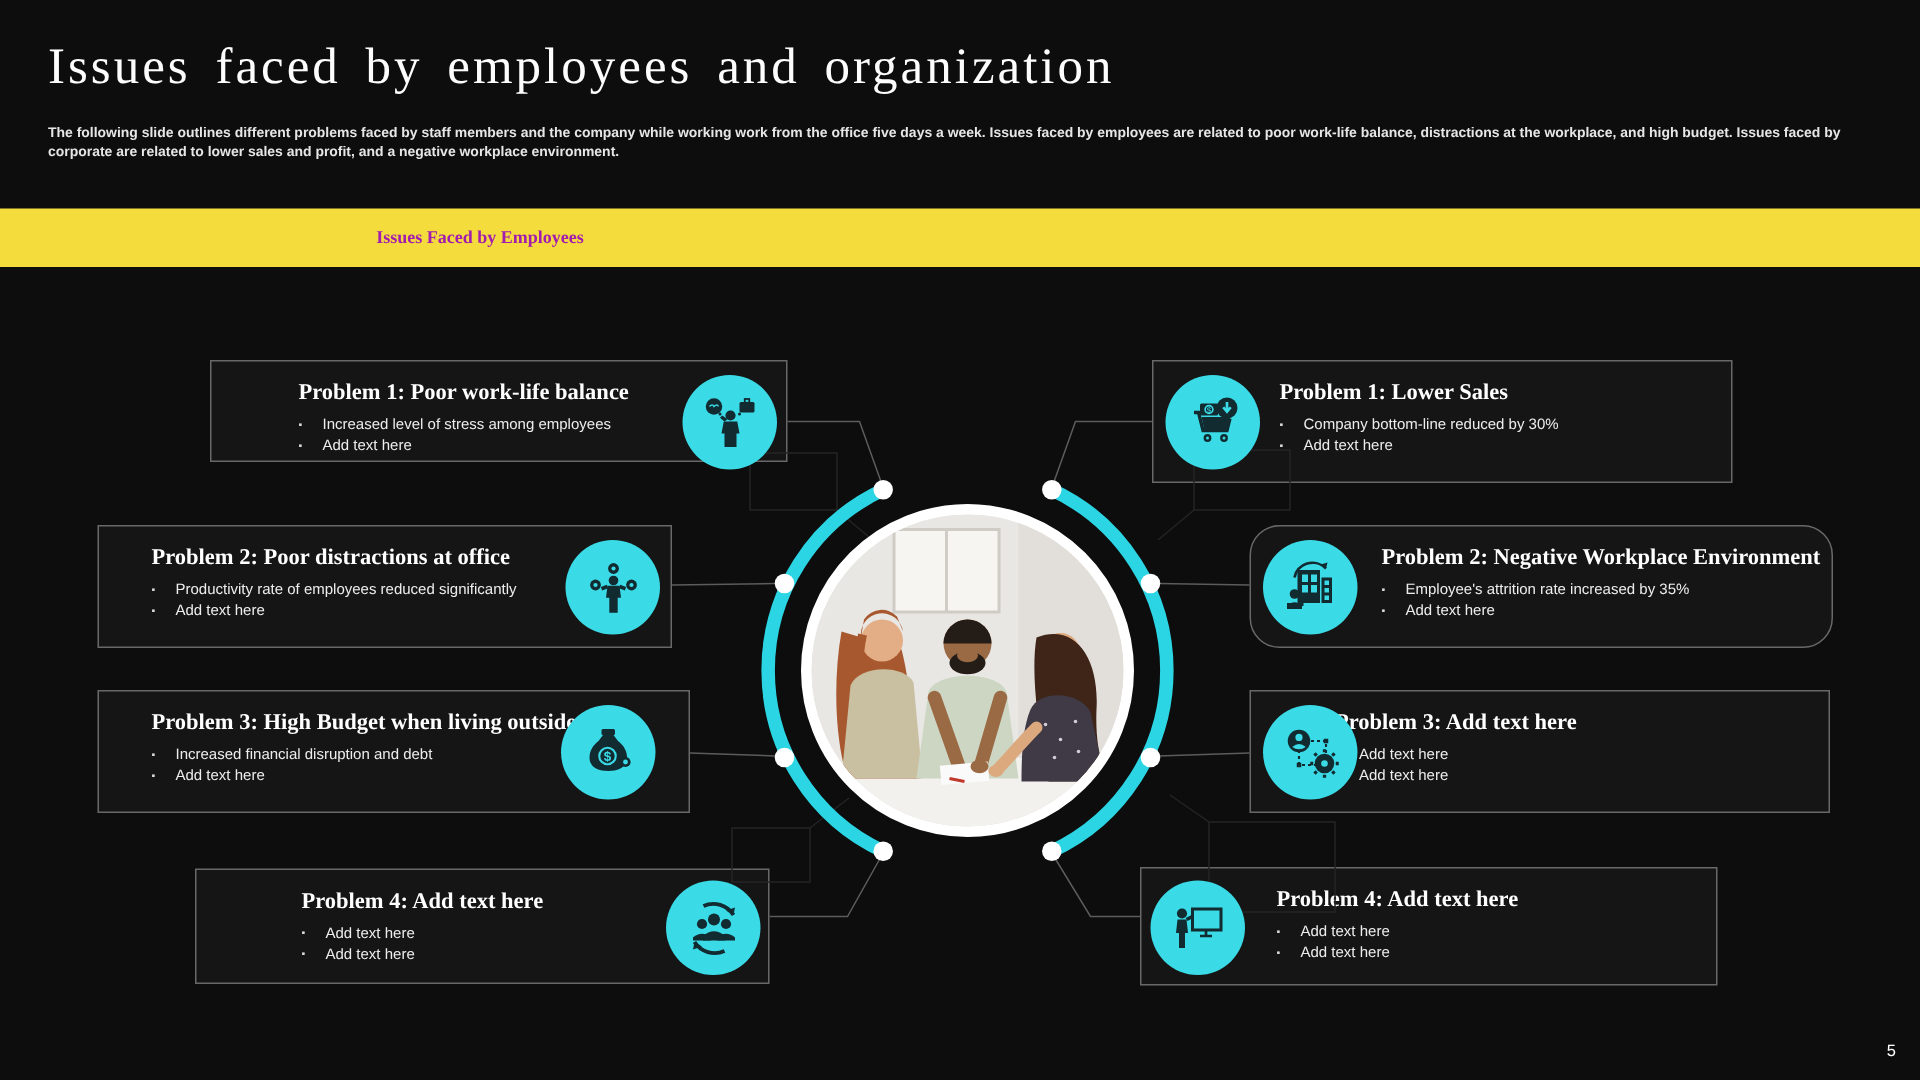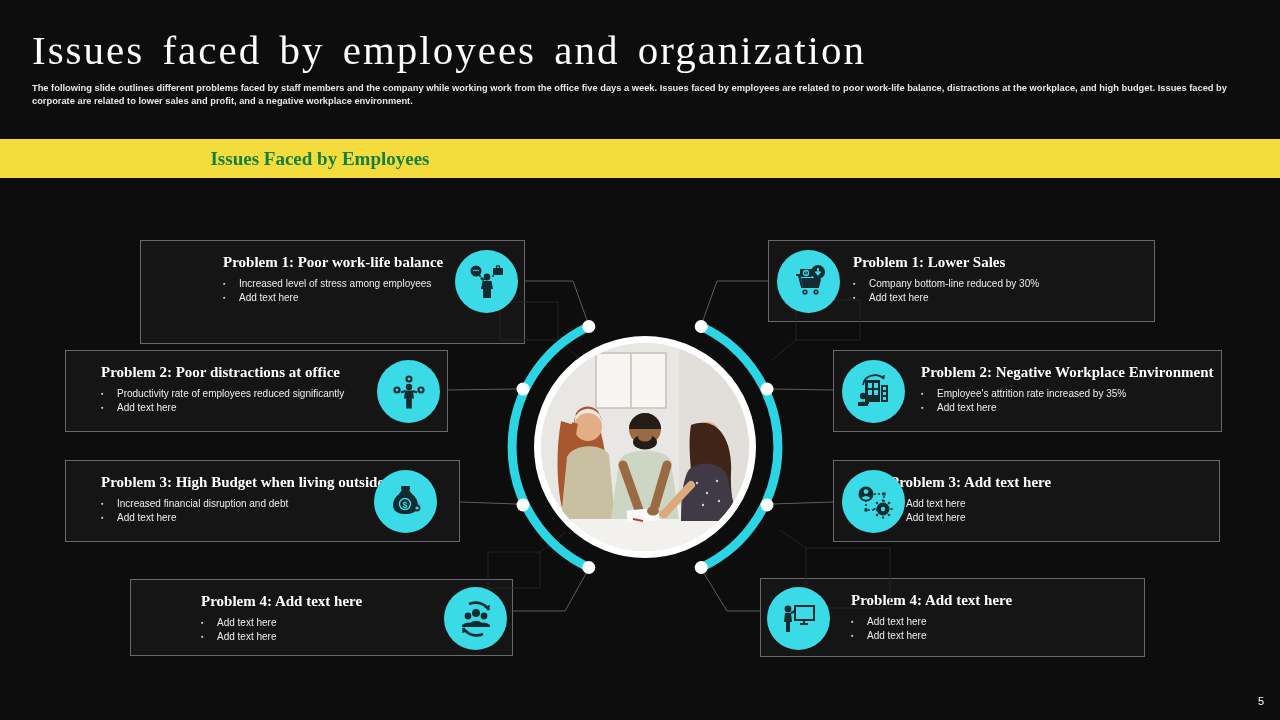--- a/index.html
+++ b/index.html
@@ -1,43 +1,43 @@
 <!DOCTYPE html>
 <html><head>
 <meta charset="utf-8">
 <style>
   html,body{margin:0;padding:0;background:#000;}
   .slide{position:relative;width:1280px;height:720px;background:#0d0d0d;overflow:hidden;
          font-family:"Liberation Sans",sans-serif;color:#fff;}
 
   
   .title{position:absolute;left:32px;top:26px;margin:0;font-family:"Liberation Serif",serif;
-         font-weight:400;font-size:41px;letter-spacing:2px;word-spacing:6px;color:#fdfdfd;}
+         font-weight:400;font-size:34px;letter-spacing:2px;word-spacing:6px;color:#fdfdfd;}
   .desc{position:absolute;left:32px;top:82px;width:1205px;margin:0;font-size:9.3px;
         font-weight:bold;line-height:12.5px;color:#e6e6e6;}
 
   
   .band{position:absolute;left:0;top:139px;width:1280px;height:39px;background:#F5DC3D;display:flex;}
   .band-half{width:50%;display:flex;align-items:center;justify-content:center;
-             font-family:"Liberation Serif",serif;font-weight:700;font-size:19px;color:#15803d;}
+             font-family:"Liberation Serif",serif;font-weight:700;font-size:12px;color:#a21caf;}
 
   
   .card{position:absolute;background:#151515;border:1px solid #686868;box-sizing:border-box;}
   .card-title{margin:0 0 6px 0;font-family:"Liberation Serif",serif;font-weight:700;
               font-size:15px;color:#ffffff;white-space:nowrap;}
   .card ul{list-style:none;margin:0;padding:0;}
   .card li{display:flex;align-items:flex-start;font-size:10px;line-height:13.5px;color:#ededed;}
   .card .bullet{width:16px;flex:0 0 16px;font-size:7px;line-height:13.5px;text-align:left;color:#d9d9d9;}
 
-  .c-l1{left:140px;top:240px;width:385px;height:104px;padding:13px 6px 0 82px;}
+  .c-l1{left:140px;top:240px;width:385px;height:68px;padding:13px 6px 0 58px;}
   .c-l2{left:65px; top:350px;width:383px;height:82px;padding:13px 6px 0 35px;}
   .c-l3{left:65px; top:460px;width:395px;height:82px;padding:13px 6px 0 35px;}
   .c-l4{left:130px;top:579px;width:383px;height:77px;padding:13px 6px 0 70px;}
   .c-r1{left:768px;top:240px;width:387px;height:82px;padding:13px 4px 3px 84px;}
-  .c-r2{left:833px;top:350px;width:389px;height:82px;padding:13px 4px 0 87px;}
+  .c-r2{left:833px;top:350px;width:389px;height:82px;padding:13px 4px 0 87px;border-radius:20px;}
   .c-r3{left:833px;top:460px;width:387px;height:82px;padding:13px 4px 0 56px;}
   .c-r4{left:760px;top:578px;width:385px;height:79px;padding:13px 4px 0 90px;}
 
   
   .icon-circle{position:absolute;width:63px;height:63px;border-radius:50%;background:#3ADAE6;
                display:flex;align-items:center;justify-content:center;z-index:5;}
   .i-l1{left:455px;top:250px;} .i-l2{left:377px;top:360px;} .i-l3{left:374px;top:470px;} .i-l4{left:444px;top:587px;}
   .i-r1{left:777px;top:250px;} .i-r2{left:842px;top:360px;} .i-r3{left:842px;top:470px;} .i-r4{left:767px;top:587px;}
   .icon-circle svg{display:block;}
 

